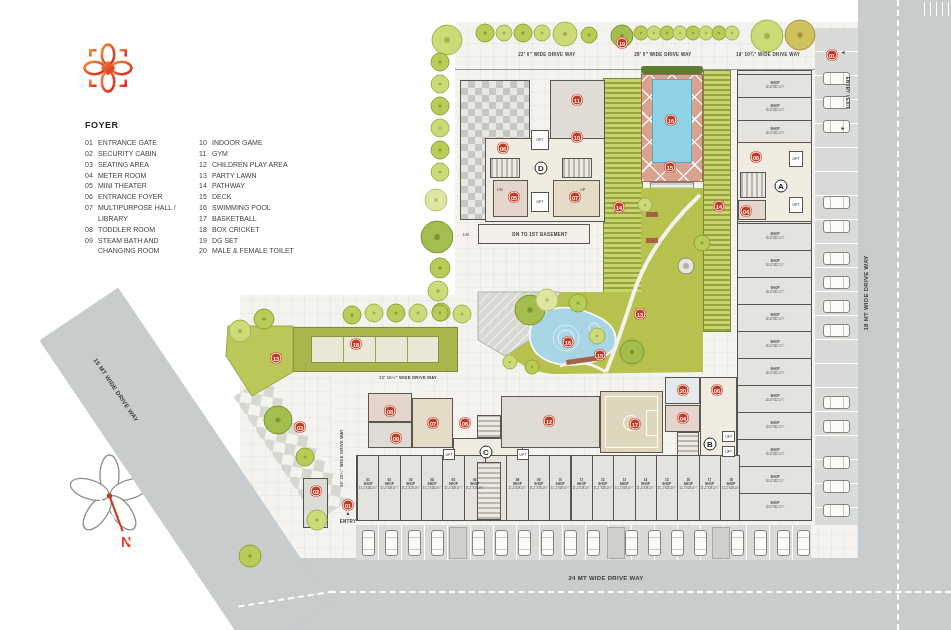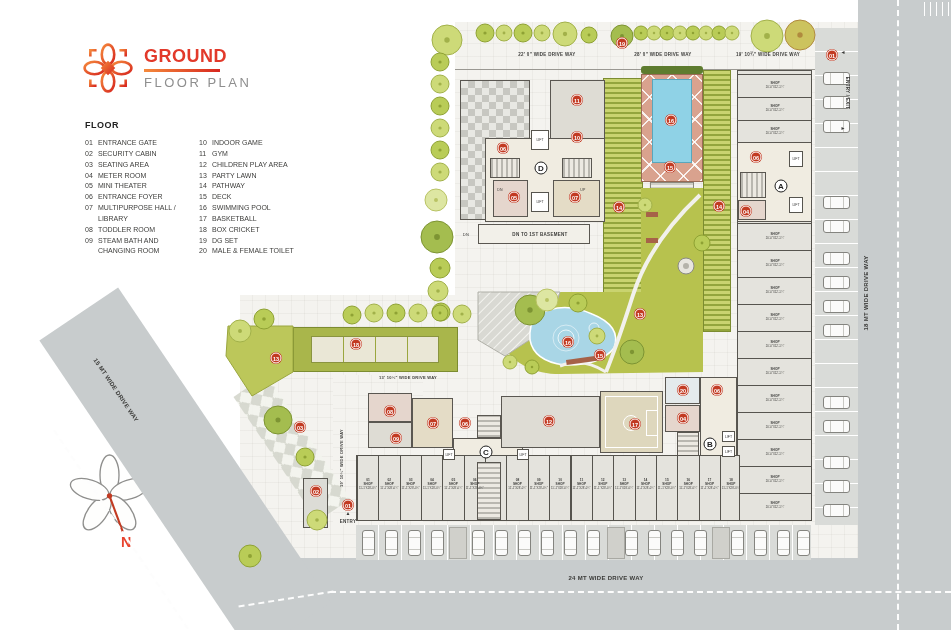--- a/index.html
+++ b/index.html
@@ -94,29 +94,24 @@
         <ellipse cx="50" cy="76" rx="12" ry="19"></ellipse>
         <ellipse cx="24" cy="50" rx="19" ry="12"></ellipse>
         <ellipse cx="76" cy="50" rx="19" ry="12"></ellipse>
         <path d="M16,28 L16,16 L28,16"></path>
           <path d="M72,16 L84,16 L84,28"></path>
         <path d="M84,72 L84,84 L72,84"></path>
           <path d="M28,84 L16,84 L16,72"></path>
       </g>
       <path d="M50,36 L64,50 L50,64 L36,50 Z" fill="url(#og)"></path>
     </svg>
-    <div>
-      <div class="ttl">GROUND</div>
-      <div class="bar"></div>
-      <div class="sub">FLOOR PLAN</div>
-    </div>
   </div>
 
   <div id="legend">
-    <div class="lt">FLOOR</div>
+    <div class="lt">FOYER</div>
     <div class="cols">
       <div class="lcol1" id="lcol1">
           <div class="lrow">
             <div class="lnum">01</div>
             <div class="llab">ENTRANCE GATE</div>
           </div>
           <div class="lrow">
             <div class="lnum">02</div>
             <div class="llab">SECURITY CABIN</div>
           </div>

